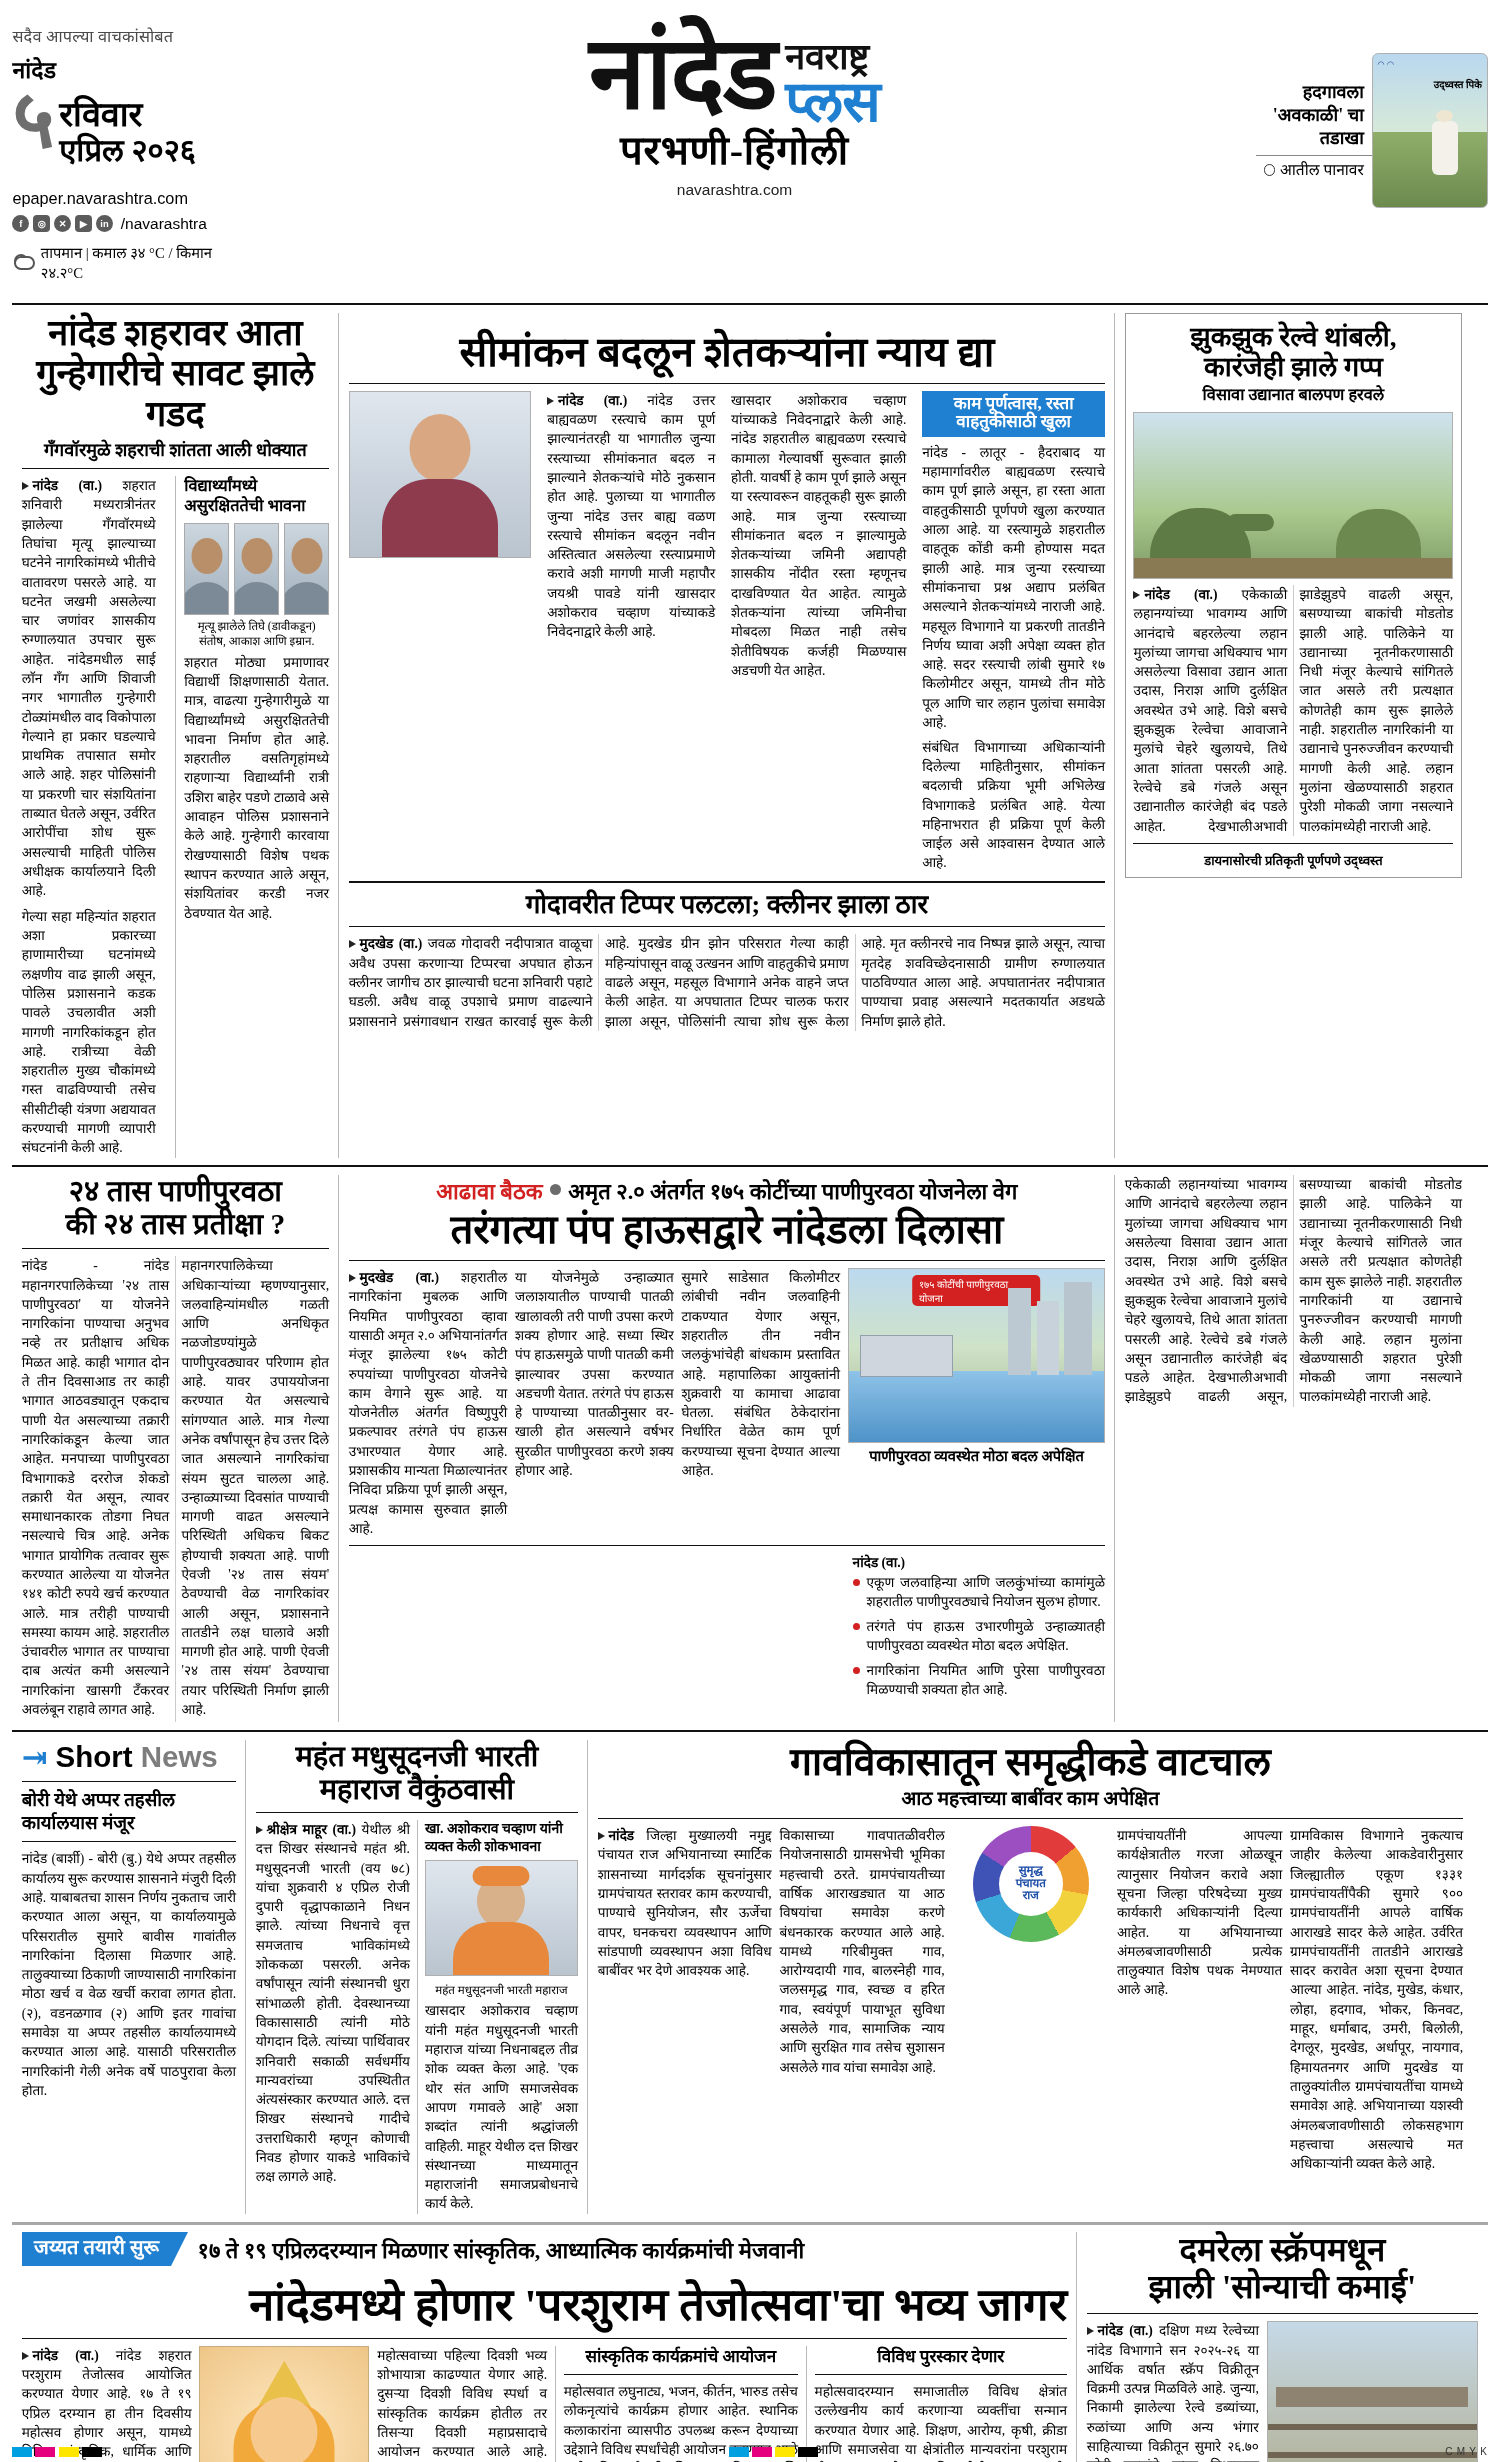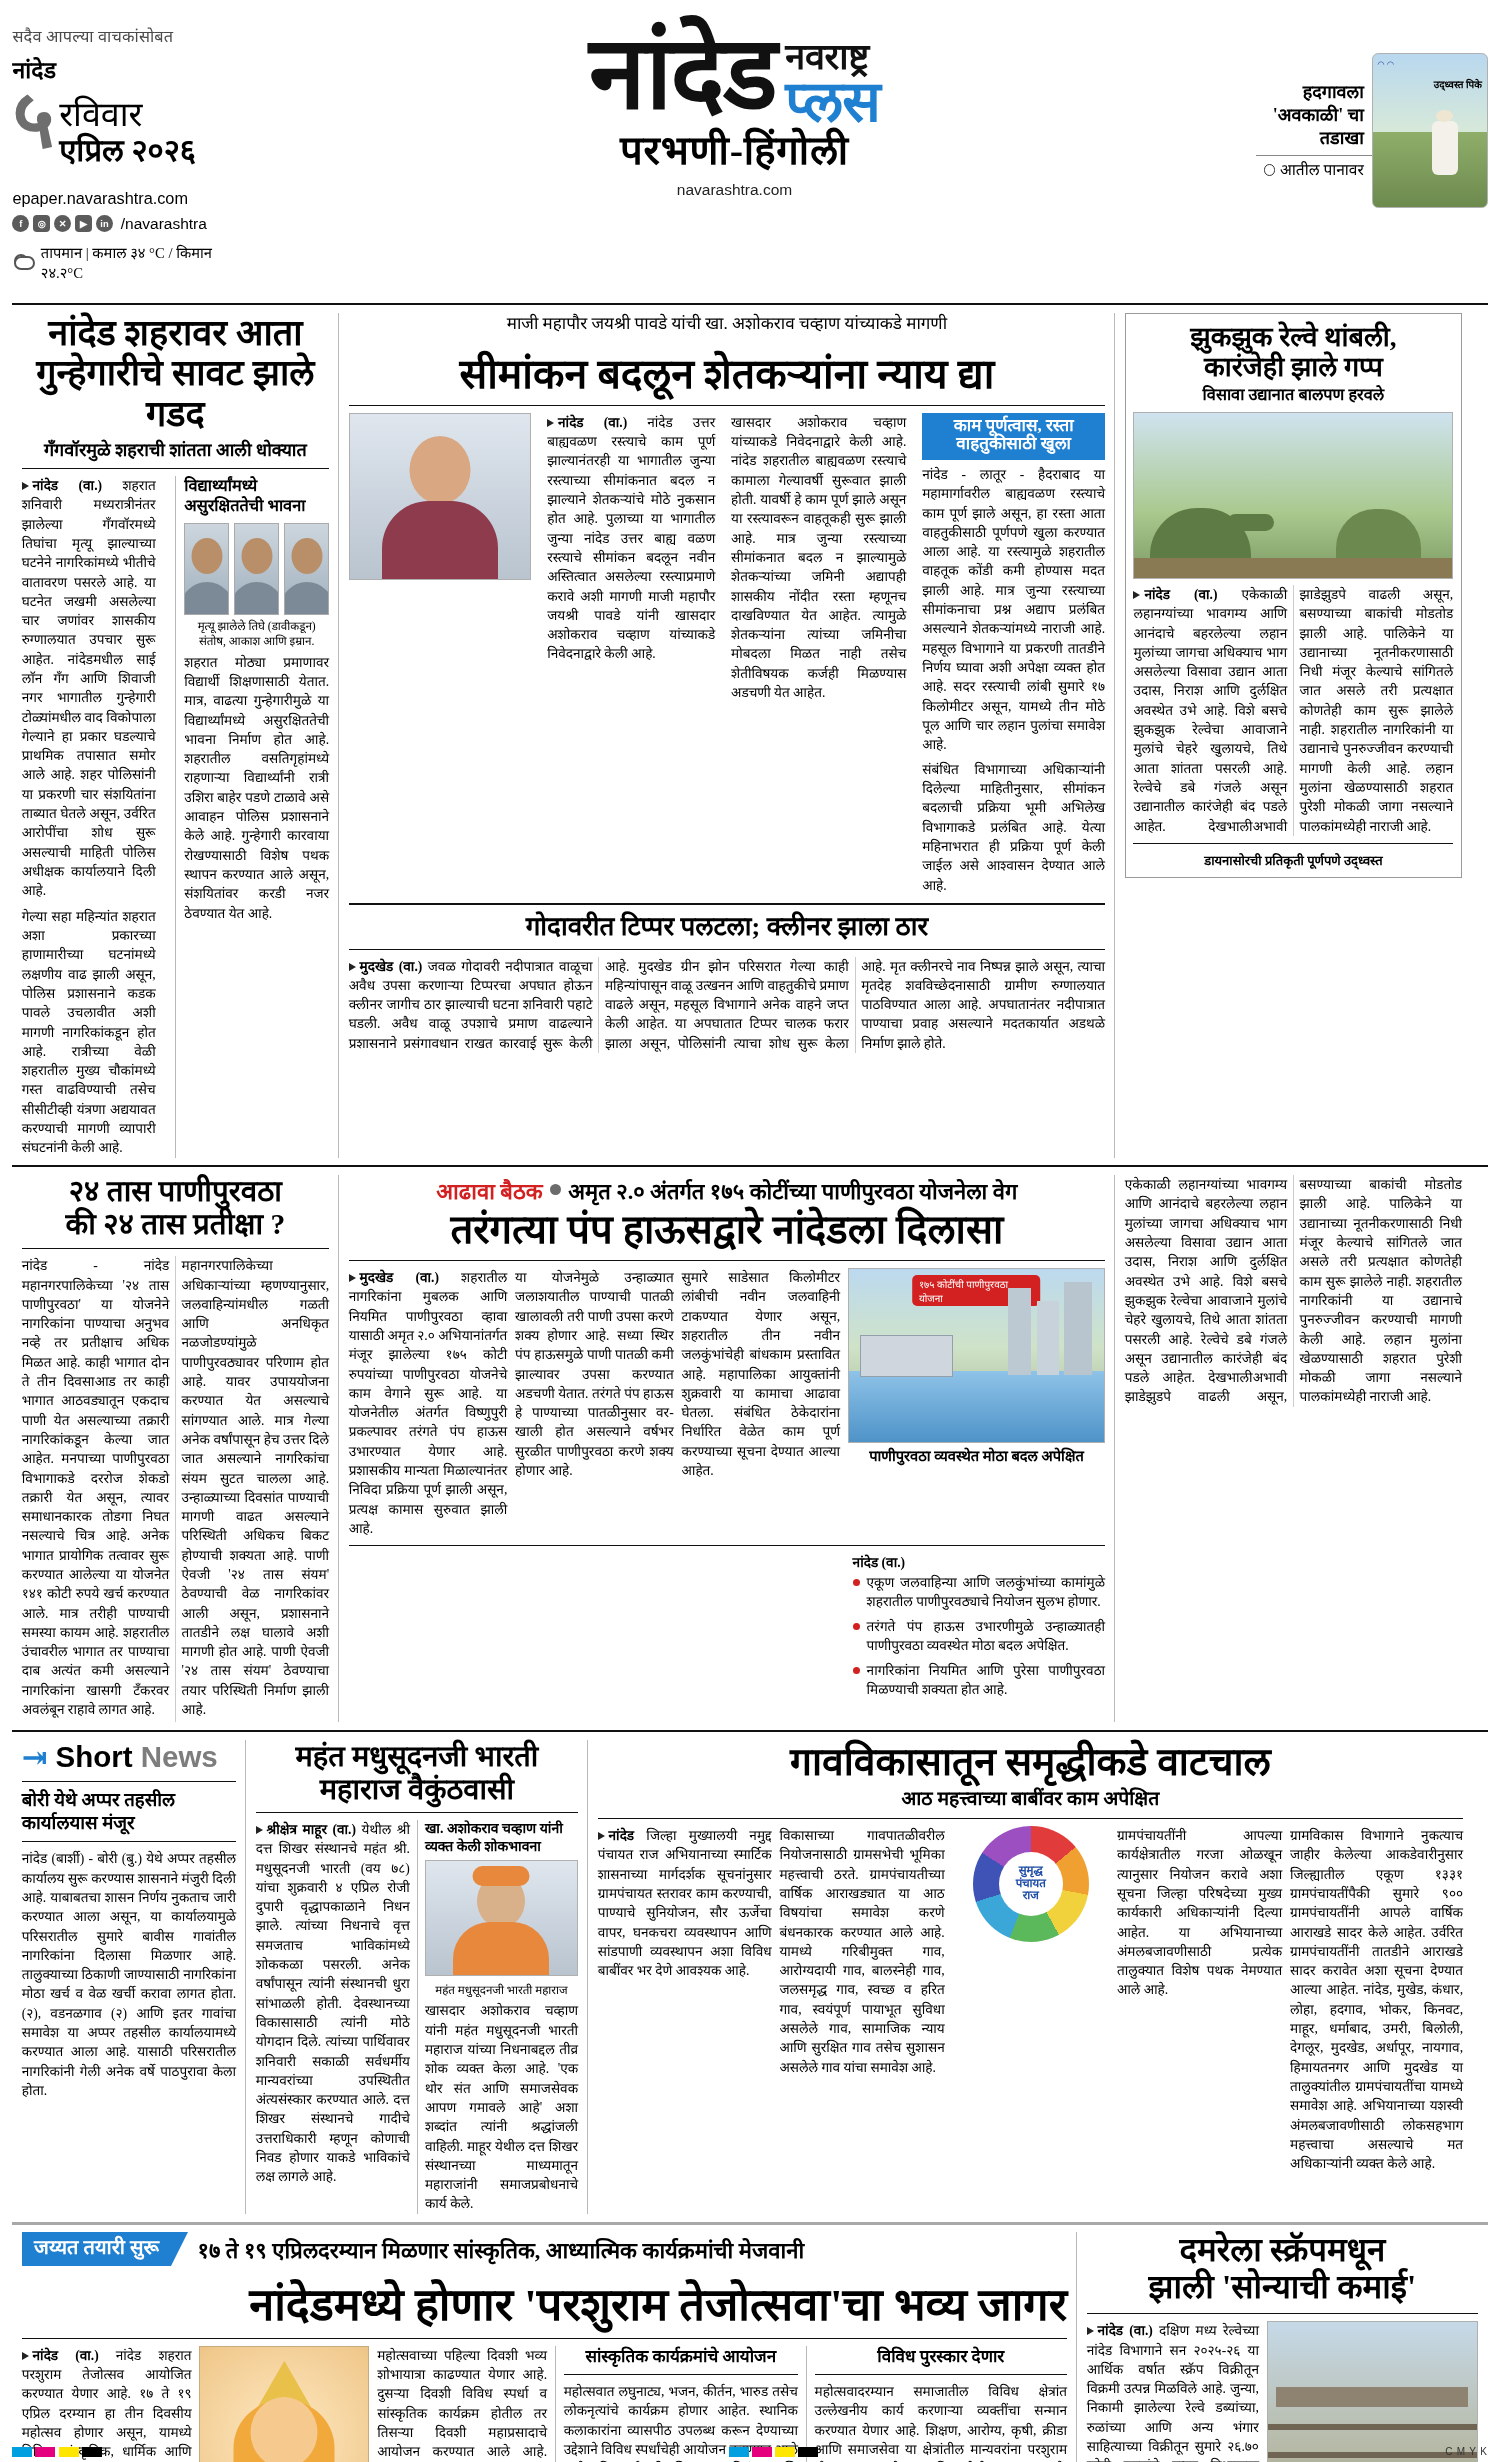--- a/index.html
+++ b/index.html
@@ -19,21 +19,21 @@
   }
 
   
   .masthead { display: flex; align-items: flex-start; height: 289px; position: relative; }
   .mh-left { width: 233px; padding-top: 14px; }
   .mh-tag { font-size: 16.3px; color: #4a4a4a; font-family: "Liberation Serif", serif; letter-spacing: 0.2px; }
   .mh-city { font-size: 23px; font-weight: bold; margin-top: 6.2px; letter-spacing: 0.2px; }
   .mh-daterow { display: flex; align-items: flex-start; margin-top: 1.6px; }
   .mh-bigday { font-size: 81px; font-weight: bold; color: #6e6e6e; line-height: .82; margin-right: 4.7px; font-family: "Liberation Serif", serif; }
   .mh-dcol { padding-top: 11px; }
-  .mh-dow { font-size: 34px; font-weight: normal; line-height: 1; }
+  .mh-dow { font-size: 34px; font-weight: bold; line-height: 1; }
   .mh-mon { font-size: 31px; font-weight: bold; line-height: 1.05; margin-top: 3.1px; }
   .mh-url { font-size: 16.3px; margin-top: 22px; font-family: "Liberation Sans", sans-serif; }
   .mh-social { display: flex; align-items: center; gap: 3.9px; margin-top: 6.2px; }
   .sic { width: 17px; height: 17px; border-radius: 50%; background: #5b5b5b; color: #fff;
          font-size: 9.3px; display: flex; align-items: center; justify-content: center;
          font-family: "Liberation Sans", sans-serif; font-weight: bold; }
   .sic.sq { border-radius: 3.9px; }
   .mh-handle { font-size: 15.5px; margin-left: 3.9px; font-family: "Liberation Sans", sans-serif; }
   .mh-wx { display: flex; align-items: center; gap: 5.4px; margin-top: 9.3px; font-size: 14.7px; }
   .mh-wx .sun { width: 23px; height: 20px; position: relative; flex: none; }
@@ -229,21 +229,20 @@
             <div class="face"></div>
             <div class="face"></div>
           </div>
           <div class="caption-small">मृत्यू झालेले तिघे (डावीकडून) संतोष, आकाश आणि इम्रान.</div>
           <p class="body" style="margin-top:4.7px">शहरात मोठ्या प्रमाणावर विद्यार्थी शिक्षणासाठी येतात. मात्र, वाढत्या गुन्हेगारीमुळे या विद्यार्थ्यांमध्ये असुरक्षिततेची भावना निर्माण होत आहे. शहरातील वसतिगृहांमध्ये राहणाऱ्या विद्यार्थ्यांनी रात्री उशिरा बाहेर पडणे टाळावे असे आवाहन पोलिस प्रशासनाने केले आहे. गुन्हेगारी कारवाया रोखण्यासाठी विशेष पथक स्थापन करण्यात आले असून, संशयितांवर करडी नजर ठेवण्यात येत आहे.</p>
         </div>
       </div>
     </div>
 
     <div class="col vline" style="width:776px">
-      <div class="kicker">माजी महापौर जयश्री पावडे यांची खा. अशोकराव चव्हाण यांच्याकडे मागणी</div>
       <h1 class="head" style="font-size:41px;margin-top:17px">सीमांकन बदलून शेतकऱ्यांना न्याय द्या</h1>
       <div class="rule"></div>
 
       <div class="cols" style="gap:8px;align-items:flex-start">
         <div style="width:26%;padding-right:7.8px">
           <div class="ph portrait" style="width:100%;height:167px">
             <div style="position:absolute;left:50%;transform:translateX(-50%);top:22px;width:61px;height:68px;border-radius:50%;background:#d9a882"></div>
             <div style="position:absolute;left:50%;transform:translateX(-50%);bottom:0;width:116px;height:78px;border-radius:47px 47px 0 0;background:#8e3b4e"></div>
           </div>
         </div>

